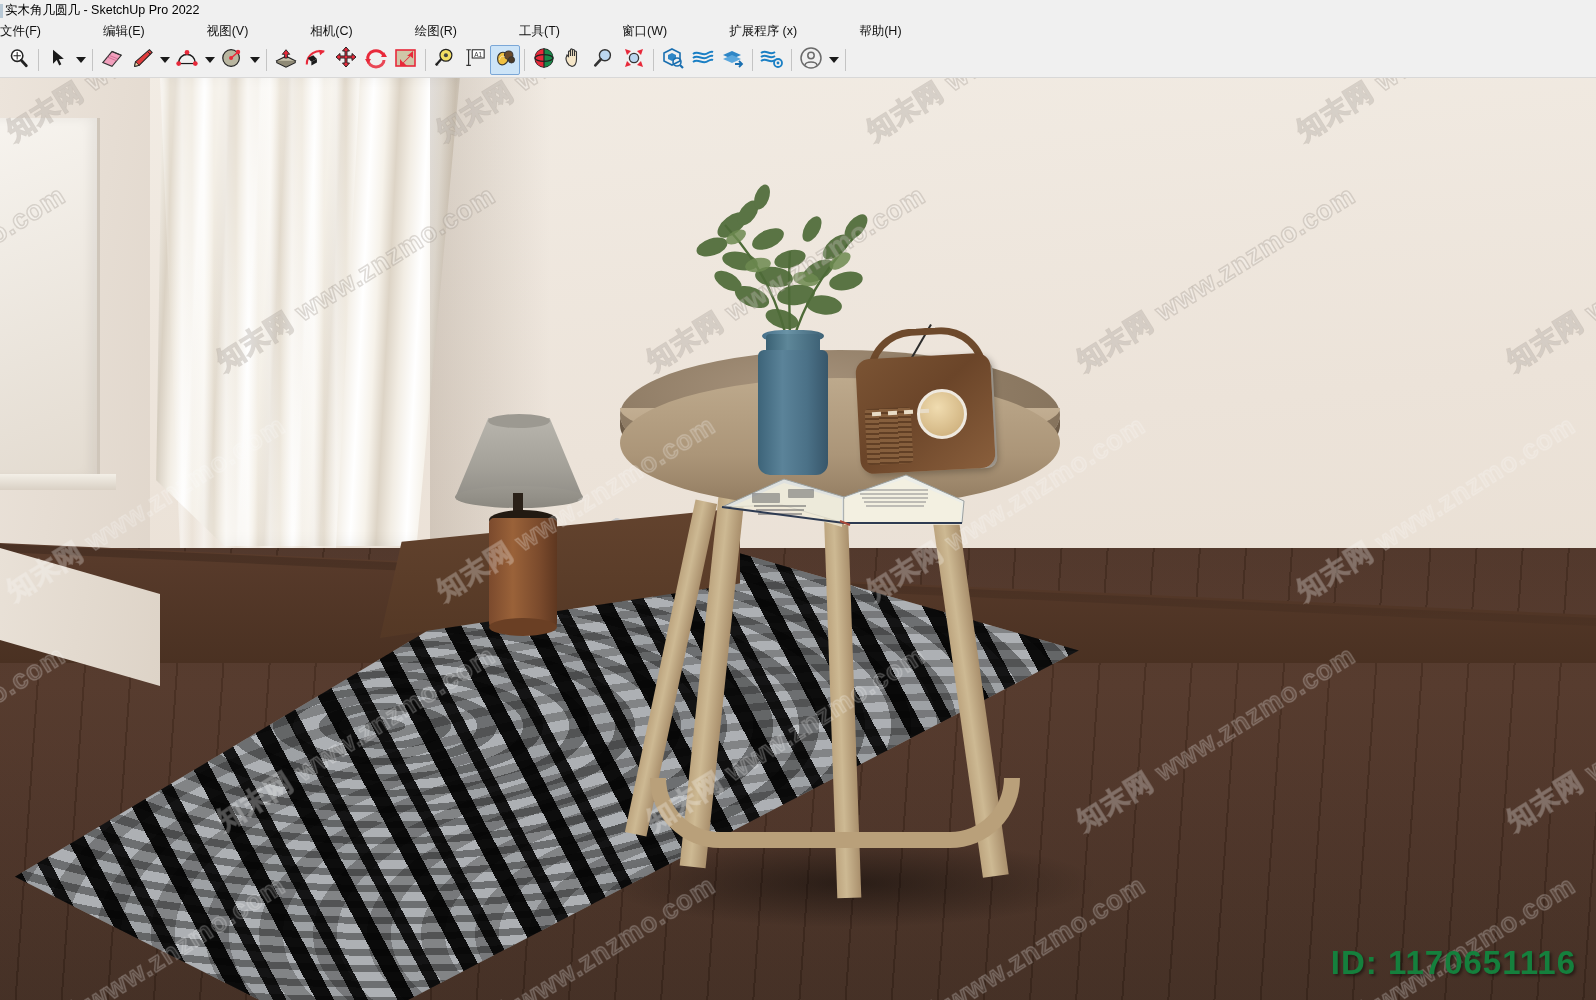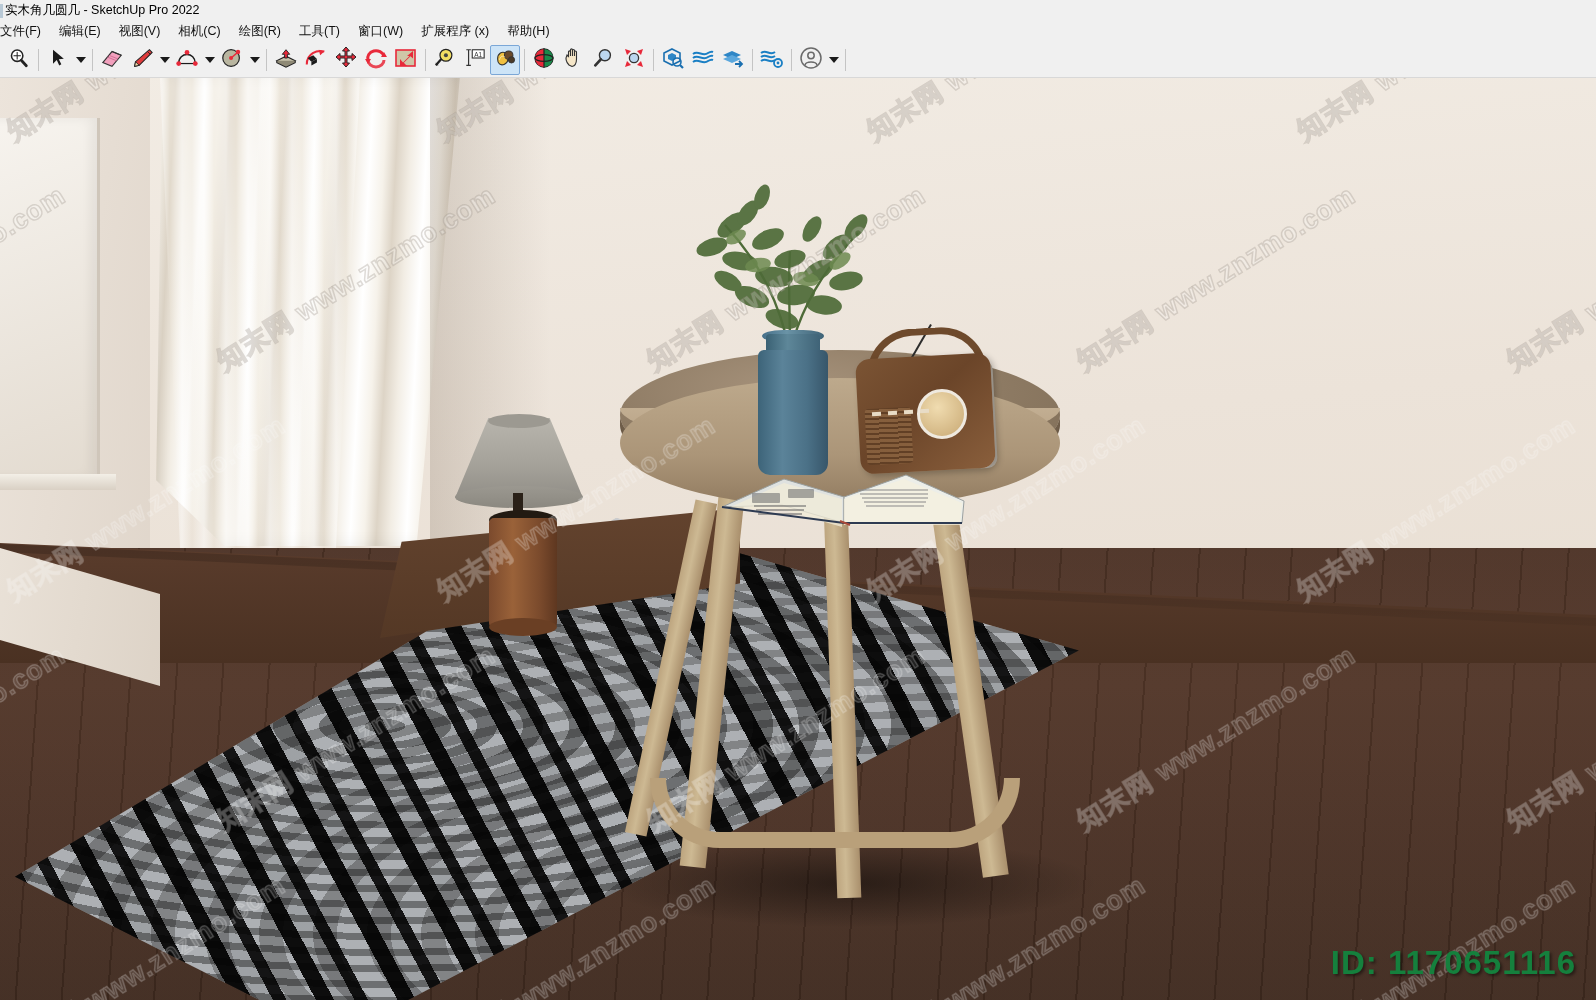--- a/index.html
+++ b/index.html
@@ -20,21 +20,21 @@
     font-size: 12.5px; color: #000; white-space: nowrap;
     margin-left: 2px; letter-spacing: 0px;
   }
   #titlebar .tb-icon {
     width: 3px; height: 14px; background: #b9c9d6; margin-left: 0px; flex: none;
   }
 
   
   #menubar {
     position: absolute; left: 0; top: 21px; width: 1596px; height: 21px;
-    background: #f0f0f0; display: flex; align-items: center; overflow: hidden;
+    background: #f0f0f0; display: flex; align-items: center; overflow: hidden; gap: 44px;
   }
   #menubar .menu-item {
     font-size: 12.5px; color: #111; white-space: nowrap;
     padding: 0 9px; height: 21px; line-height: 21px; cursor: default;
   }
   #menubar .menu-item:first-child { margin-left: -9px; }
 
   
   #toolbar {
     position: absolute; left: 0; top: 42px; width: 1596px; height: 36px;

